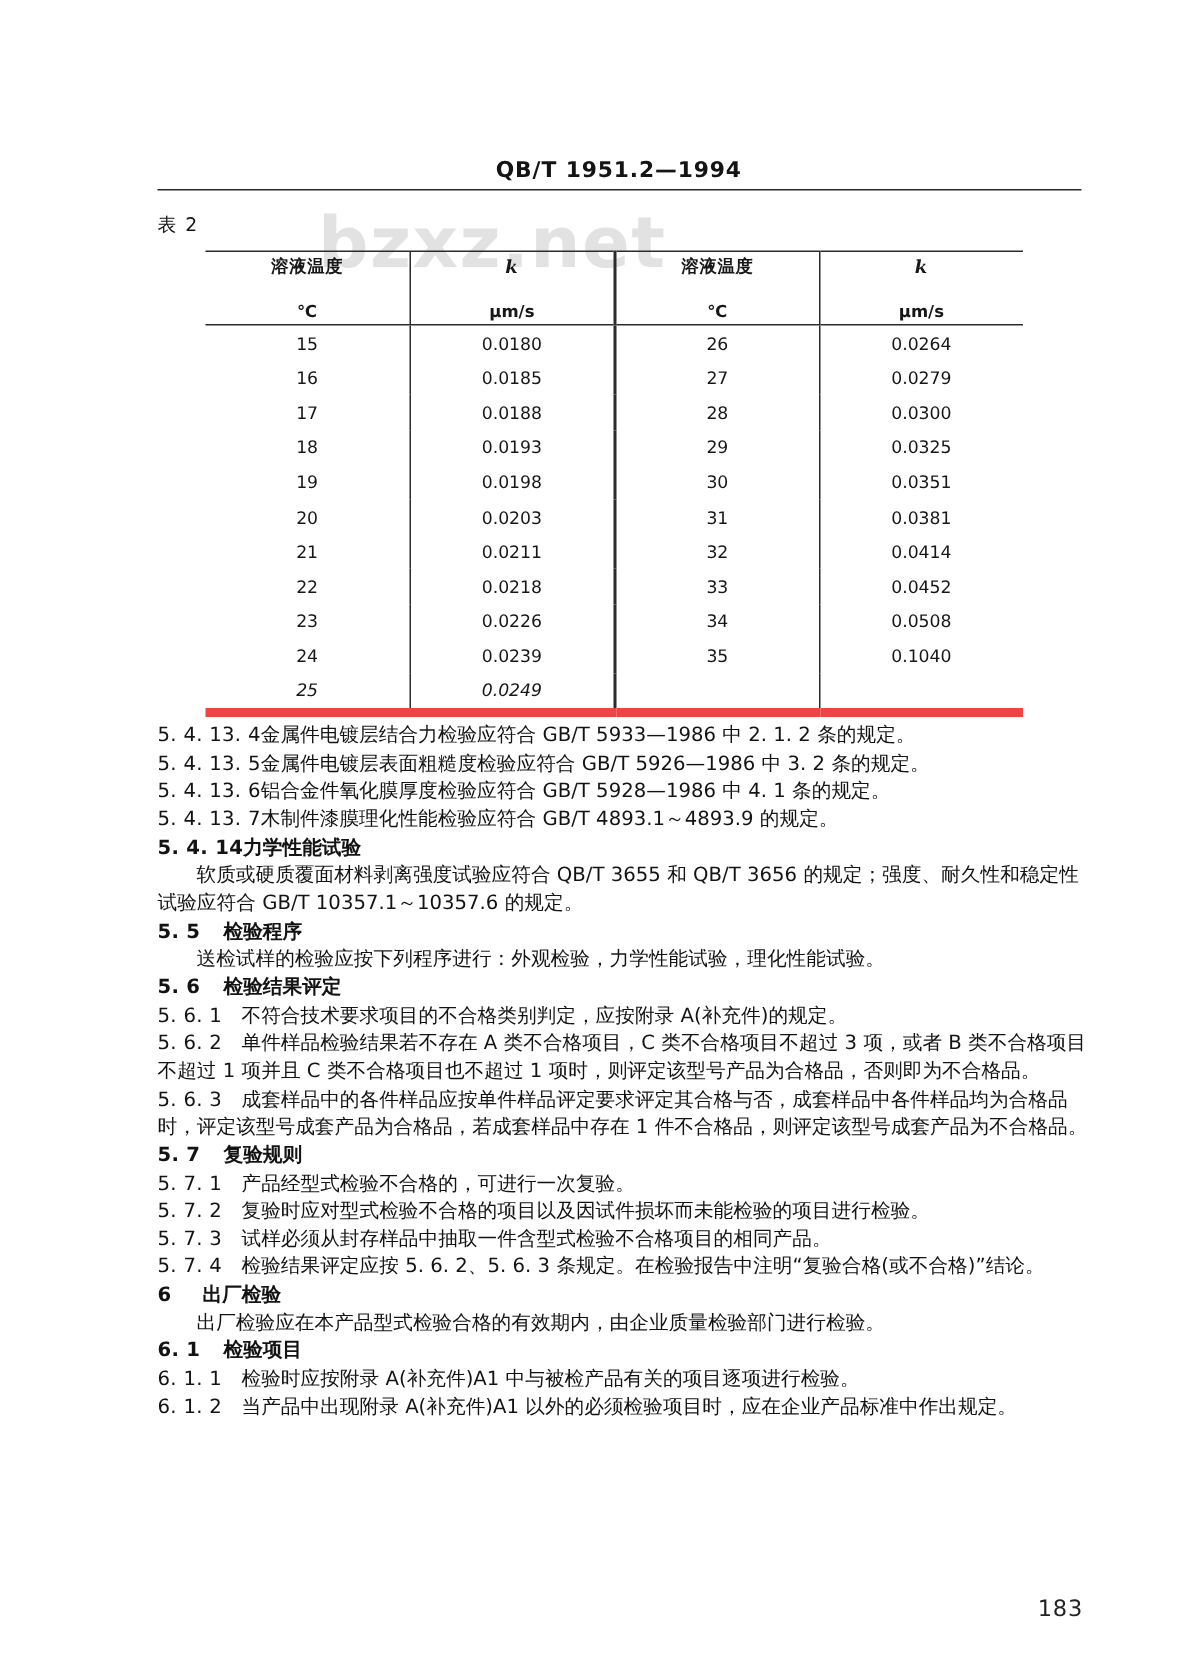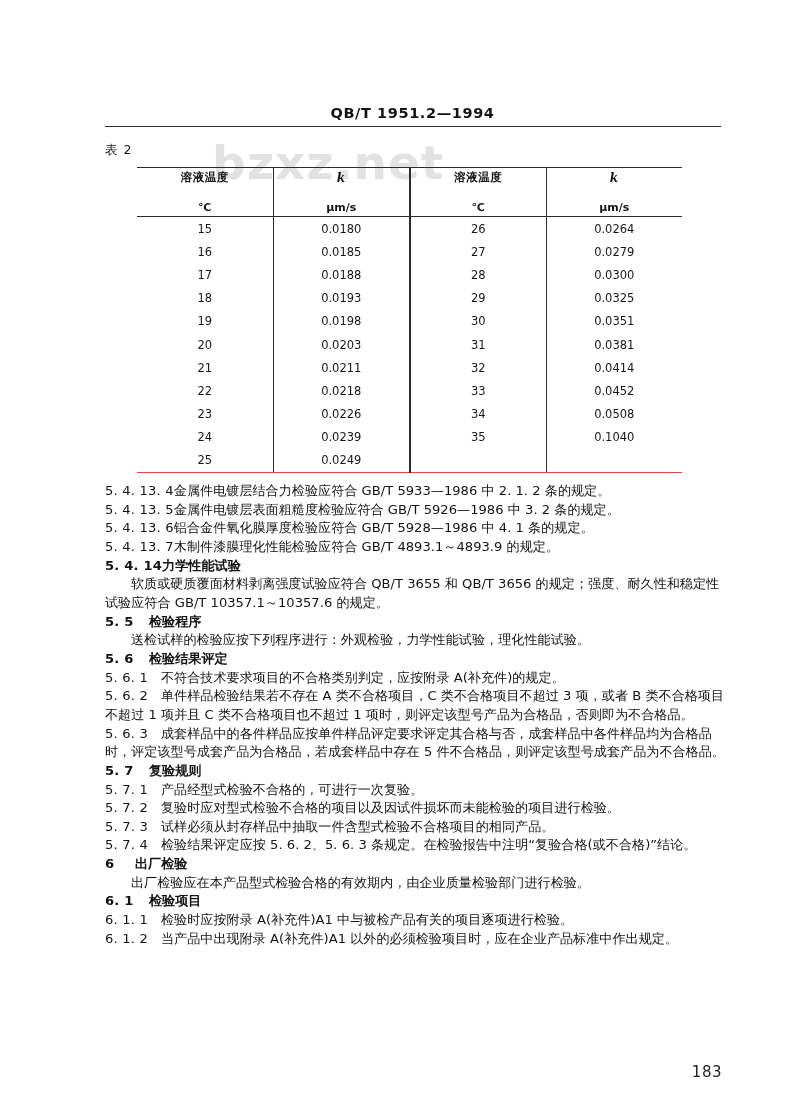--- a/index.html
+++ b/index.html
@@ -118,21 +118,22 @@
   }
   table.data-table thead th.sep-major,
   table.data-table tbody td.sep-major {
     border-left: 2px solid #2b2b2b;
   }
   table.data-table tbody td {
     height: 23.2px;
     vertical-align: middle;
   }
   table.data-table tbody tr:last-child td {
-    border-bottom: 1px solid #ef4444;
+    border-bottom: 6px solid #ef4444;
+    font-style: italic;
   }
   .hdr-line1 { display: block; font-size: 11.5px; letter-spacing: 0.5px; margin-bottom: 16px; }
   .hdr-line2 { display: block; font-size: 11px; }
   .ital { font-style: italic; font-family: "DejaVu Serif", "Liberation Serif", serif; font-size: 12px; }
 
   
   .body-block {
     position: absolute;
     left: 105px;
     top: 482px;
@@ -309,21 +310,21 @@
     <div class="ln sec-head">
       <span class="num short">5. 6</span><span>检验结果评定</span>
     </div>
     <div class="ln">
       <span class="num">5. 6. 1</span><span>不符合技术要求项目的不合格类别判定，应按附录 A(补充件)的规定。</span>
     </div>
     <div class="ln wrap">
       <span class="num">5. 6. 2</span><span>单件样品检验结果若不存在 A 类不合格项目，C 类不合格项目不超过 3 项，或者 B 类不合格项目不超过 1 项并且 C 类不合格项目也不超过 1 项时，则评定该型号产品为合格品，否则即为不合格品。</span>
     </div>
     <div class="ln wrap">
-      <span class="num">5. 6. 3</span><span>成套样品中的各件样品应按单件样品评定要求评定其合格与否，成套样品中各件样品均为合格品时，评定该型号成套产品为合格品，若成套样品中存在 5 件不合格品，则评定该型号成套产品为不合格品。</span>
+      <span class="num">5. 6. 3</span><span>成套样品中的各件样品应按单件样品评定要求评定其合格与否，成套样品中各件样品均为合格品时，评定该型号成套产品为合格品，若成套样品中存在 1 件不合格品，则评定该型号成套产品为不合格品。</span>
     </div>
 
     <div class="ln sec-head">
       <span class="num short">5. 7</span><span>复验规则</span>
     </div>
     <div class="ln">
       <span class="num">5. 7. 1</span><span>产品经型式检验不合格的，可进行一次复验。</span>
     </div>
     <div class="ln">
       <span class="num">5. 7. 2</span><span>复验时应对型式检验不合格的项目以及因试件损坏而未能检验的项目进行检验。</span>

